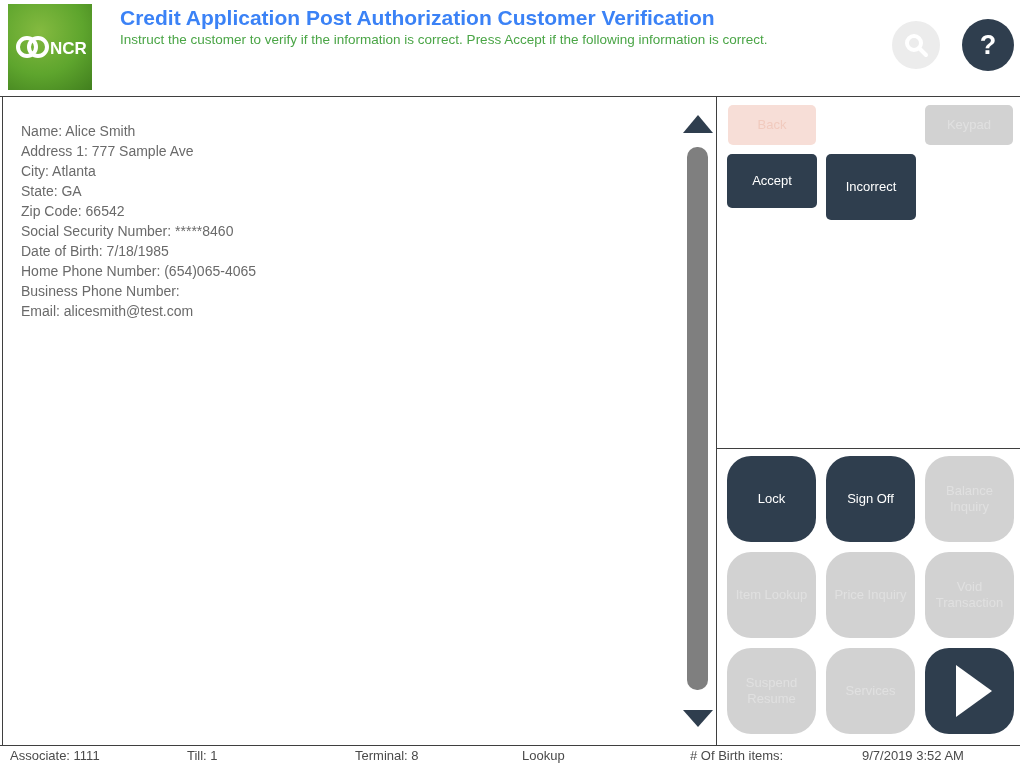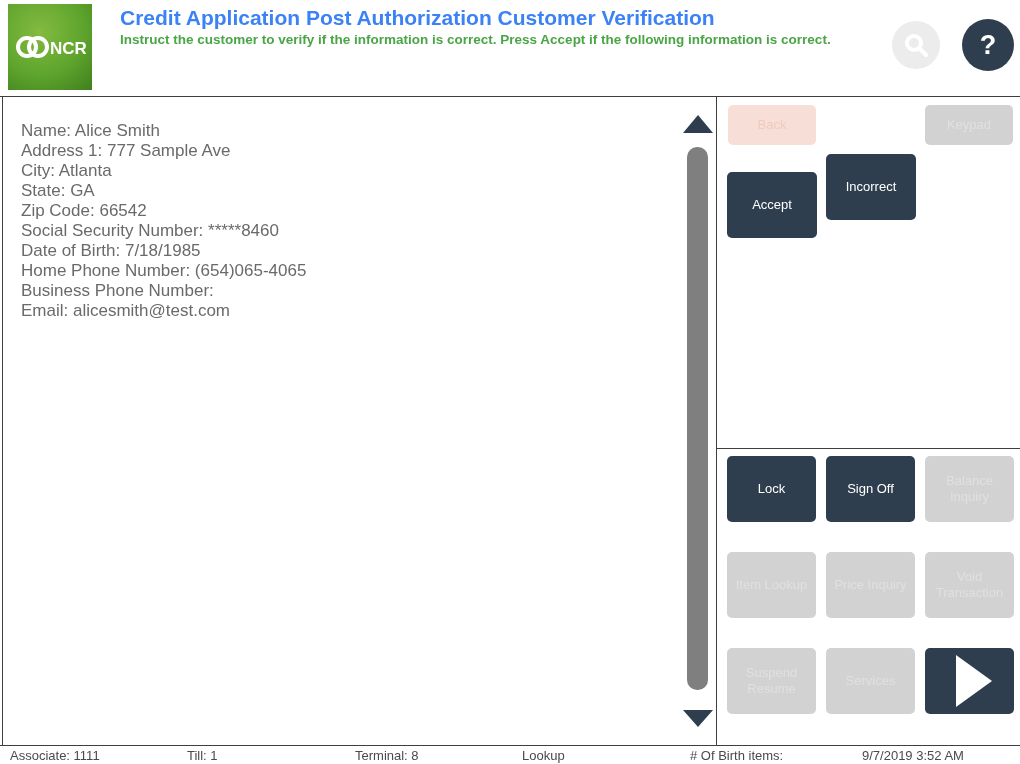--- a/index.html
+++ b/index.html
@@ -6,54 +6,54 @@
   html,body { width:1020px; height:764px; background:#ffffff; font-family:"Liberation Sans", sans-serif; overflow:hidden; }
   .stage { position:relative; width:1020px; height:764px; background:#fff; }
 
   
   .header { position:absolute; left:0; top:0; width:1020px; height:97px; background:#fff; border-bottom:1px solid #3f3f3f; }
   .logo { position:absolute; left:8px; top:4px; width:84px; height:86px;
           background:radial-gradient(circle at 38% 32%, #84ba40 0%, #5ea52d 55%, #417f1e 100%);
           display:flex; align-items:center; justify-content:center; }
   .logo svg { display:block; }
   .title { position:absolute; left:120px; top:6px; font-size:21px; font-weight:700; color:#3b82f6; letter-spacing:0; }
-  .subtitle { position:absolute; left:120px; top:32px; font-size:13.5px; font-weight:700; color:#4aa546;text-align:right; }
+  .subtitle { position:absolute; left:120px; top:32px; font-size:13.5px; font-weight:400; color:#4aa546;text-align:right; }
   .circle-btn { position:absolute; border-radius:50%; display:flex; align-items:center; justify-content:center; }
   .search-btn { left:892px; top:21px; width:48px; height:48px; background:#ececec; }
   .help-btn { left:962px; top:19px; width:52px; height:52px; background:#2f3e4e; color:#fff; font-size:27px; font-weight:700; }
 
   
   .content-pane { position:absolute; left:2px; top:97px; width:714px; height:648px; background:#fff; border-left:1px solid #3f3f3f; }
-  .customer-info { position:absolute; left:18px; top:24px; font-size:17px; line-height:20px; color:#6a6a6a; }
+  .customer-info { position:absolute; left:18px; top:24px; font-size:14px; line-height:20px; color:#6a6a6a; }
 
   
   .scroll-up { position:absolute; left:683px; top:115px; width:0; height:0;
                border-left:15px solid transparent; border-right:15px solid transparent; border-bottom:18px solid #2f3e4e; cursor:pointer; }
   .scroll-thumb { position:absolute; left:687px; top:147px; width:21px; height:543px; background:#7f7f7f; border-radius:10px; cursor:pointer; }
   .scroll-down { position:absolute; left:683px; top:710px; width:0; height:0;
                  border-left:15px solid transparent; border-right:15px solid transparent; border-top:17px solid #2f3e4e; cursor:pointer; }
 
   
   .right-pane { position:absolute; left:716px; top:97px; width:304px; height:648px; background:#fff; border-left:1px solid #3f3f3f; }
   .panel-divider { position:absolute; left:0; top:351px; width:100%; height:0; border-top:1px solid #3f3f3f; }
 
   .btn { display:flex; align-items:center; justify-content:center; text-align:center; border:none; border-radius:5px;
          font-family:"Liberation Sans", sans-serif; font-size:13px; cursor:pointer; line-height:16px; }
   .btn-dark { background:#2f3e4e; color:#ffffff; }
   .btn-disabled { background:#d2d2d2; color:#e0e0e0; cursor:default; }
   .btn-back { background:#f7ded7; color:#f1cabe; cursor:default; }
 
   .back-btn    { position:absolute; left:11px;  top:8px;  width:88px; height:40px; }
   .keypad-btn  { position:absolute; left:208px; top:8px;  width:88px; height:40px; }
-  .accept-btn    { position:absolute; left:10px;  top:75px; width:90px; height:66px; }
+  .accept-btn    { position:absolute; left:10px;  top:57px; width:90px; height:54px; }
   .incorrect-btn { position:absolute; left:109px; top:57px; width:90px; height:66px; }
 
   .func-grid { position:absolute; left:10px; top:359px; width:286px; display:grid;
                grid-template-columns:89px 89px 89px; grid-auto-rows:86px; column-gap:10px; row-gap:10px; }
-  .func-grid .btn { width:89px; height:66px; padding:0 6px; }
+  .func-grid .btn { width:89px; height:86px; padding:0 6px;border-radius:24px; }
 
   .arrow-right-icon { width:0; height:0; border-top:26px solid transparent; border-bottom:26px solid transparent; border-left:36px solid #ffffff; margin-left:8px; }
 
   
   .status-bar { position:absolute; left:0; top:745px; width:1020px; height:19px; background:#fff; border-top:1px solid #3f3f3f; font-size:13px; color:#4a4a4a; }
   .status-bar span { position:absolute; top:2px; white-space:nowrap; }
   .st-associate { left:10px; }
   .st-till { left:187px; }
   .st-terminal { left:355px; }
   .st-online { left:522px; }

